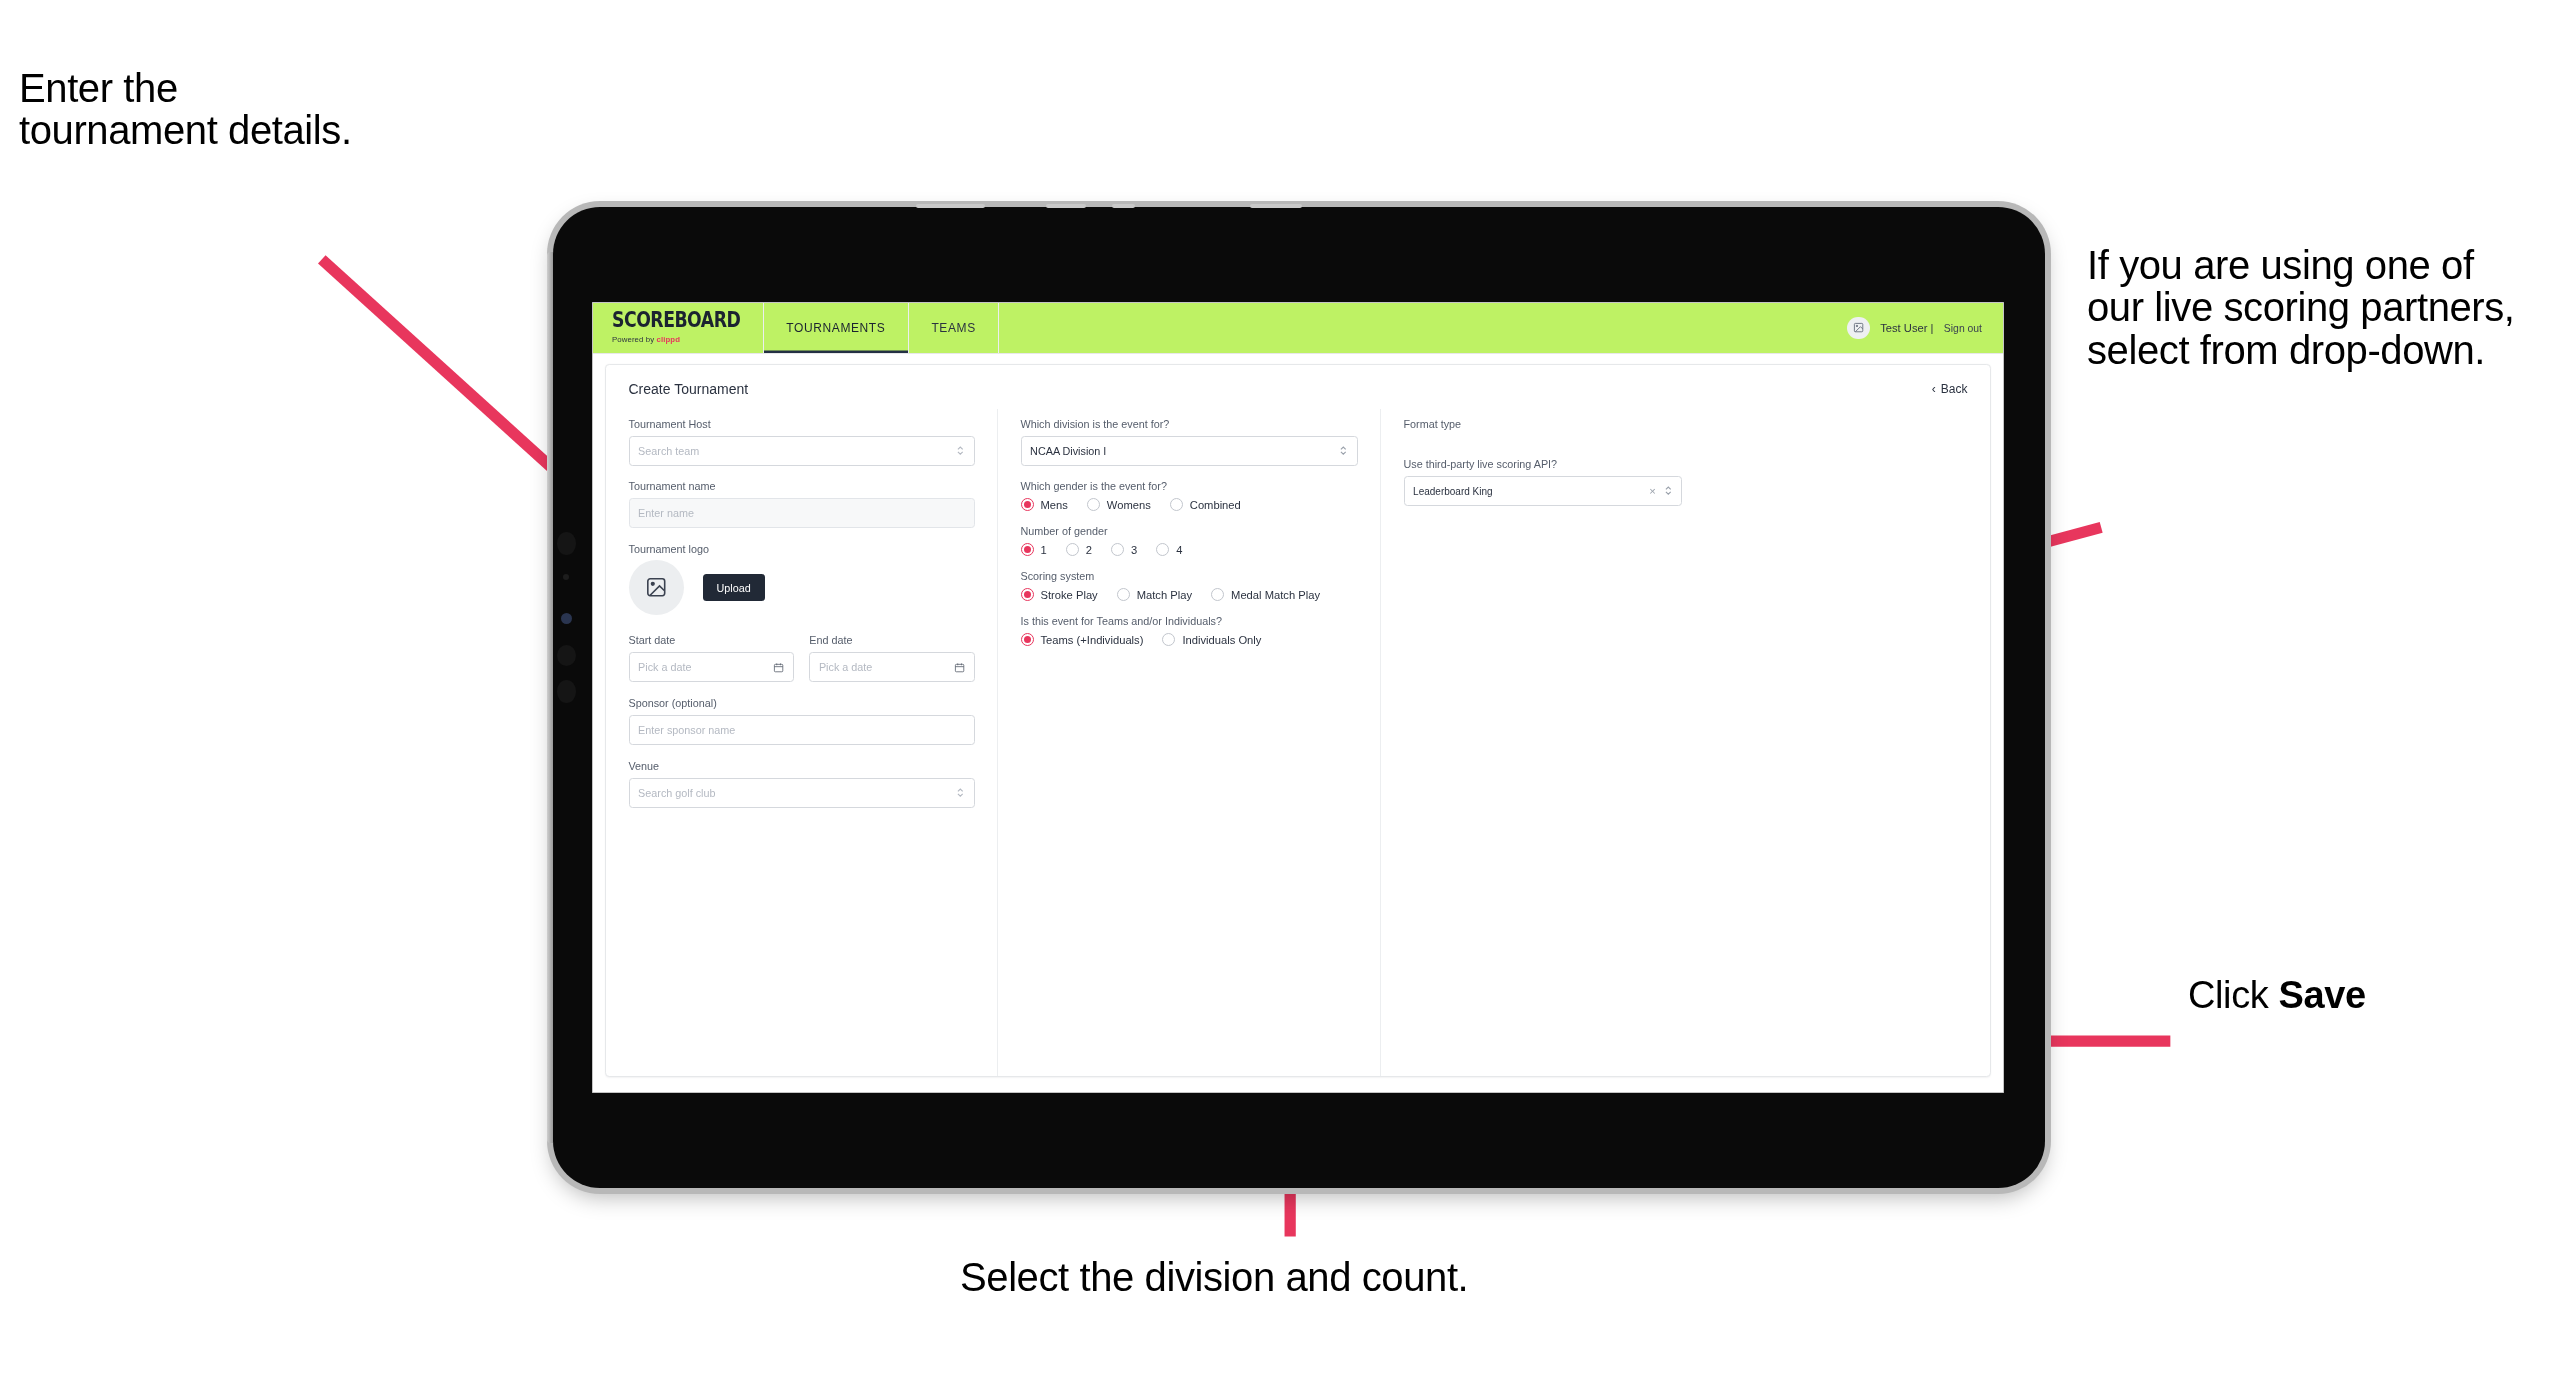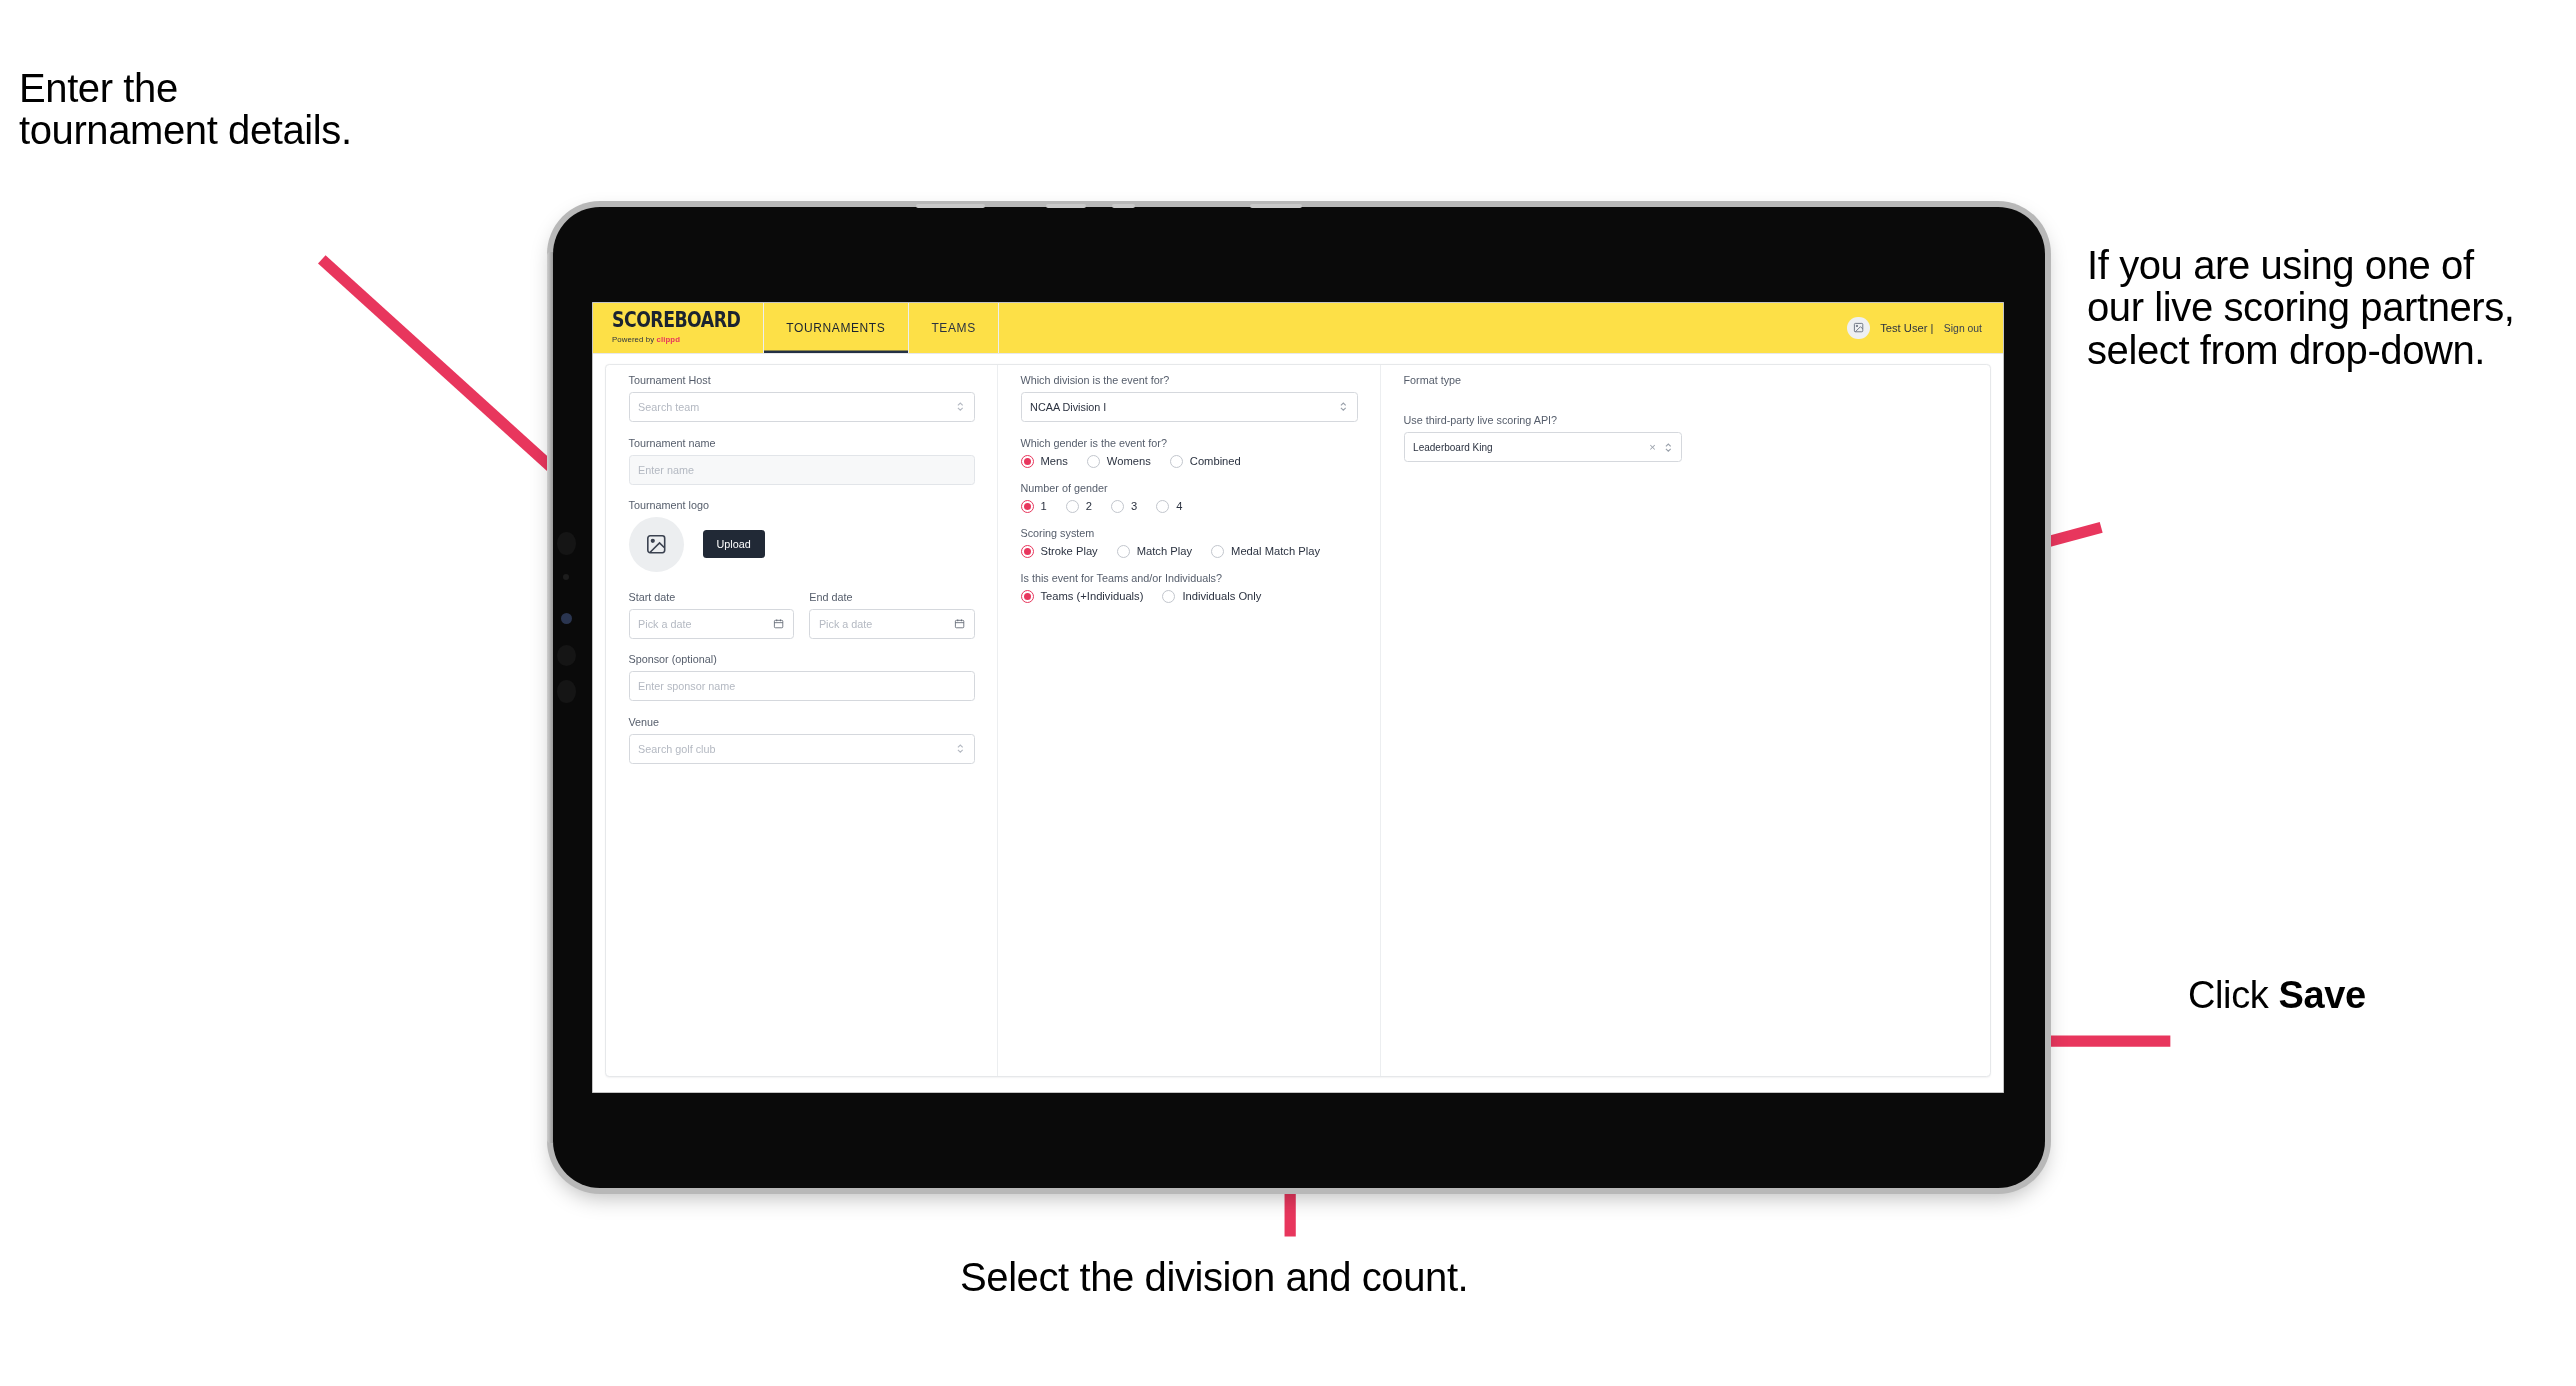--- a/index.html
+++ b/index.html
@@ -37,21 +37,21 @@
   .top-speaker{position:absolute;top:-3.5px;height:4.3px;background:#c9c9c9;border-radius:2.6px;}
 
   
   #screen{
     position:absolute;left:40px;top:96px;width:1410px;height:789px;
     background:#ffffff;overflow:hidden;
     box-shadow:0 0 0 0.9px #d9d9d9;
   }
 
   
-  #app-header{height:50px;background:#fde047;display:flex;align-items:stretch;position:relative;border-bottom:0.9px solid #e8e8ea;}
+  #app-header{height:50px;background:#bef264;display:flex;align-items:stretch;position:relative;border-bottom:0.9px solid #e8e8ea;}
   .brand{display:flex;flex-direction:column;justify-content:center;padding:0 22.5px 0 19px;border-right:0.9px solid #eceef0;}
   .brand-word{font-family:"DejaVu Sans", sans-serif;font-weight:bold;font-size:17.3px;letter-spacing:-0.5px;color:#1b2330;line-height:1;
     transform:scaleY(1.18) scaleX(1.0);transform-origin:left center;}
   .brand-sub{font-size:7.8px;color:#2c3340;margin-top:5.2px;letter-spacing:0.1px;}
   .brand-sub .clippd{color:#e8365d;font-weight:bold;}
   .navtab{display:flex;align-items:center;padding:0 22.5px;font-size:12px;color:#2b3240;letter-spacing:0.6px;
     border-right:0.9px solid #eceef0;cursor:pointer;}
   .navtab.active{box-shadow:inset 0 -2.6px 0 #233044;color:#1b2330;}
   .header-right{margin-left:auto;display:flex;align-items:center;gap:10.4px;padding-right:21px;}
   .avatar{width:22.5px;height:22.5px;border-radius:50%;background:#eef0f2;display:flex;align-items:center;justify-content:center;}
@@ -160,20 +160,27 @@
               <path d="M21 15l-5-5L5 21"></path>
           </svg>
         </div>
         <div class="user-name">Test User |</div>
         <div class="signout">Sign out</div>
       </div>
     </div>
 
     <div id="page-card">
 
+      <div id="card-top">
+        <div id="page-title">Create Tournament</div>
+        <div id="back-link">
+          <span>‹</span>
+          <span>Back</span>
+        </div>
+      </div>
 
       <div id="columns">
 
         <div class="col" id="col-left">
           <div class="field-label">Tournament Host</div>
           <div class="input">
             <span>Search team</span>
             <span class="endicons">
               <svg width="8.6" height="11.2" viewBox="0 0 10 14" fill="none" stroke="#b4b9c2" stroke-width="1.4">
                   <path d="M2 5.5L5 2.5L8 5.5"></path>

